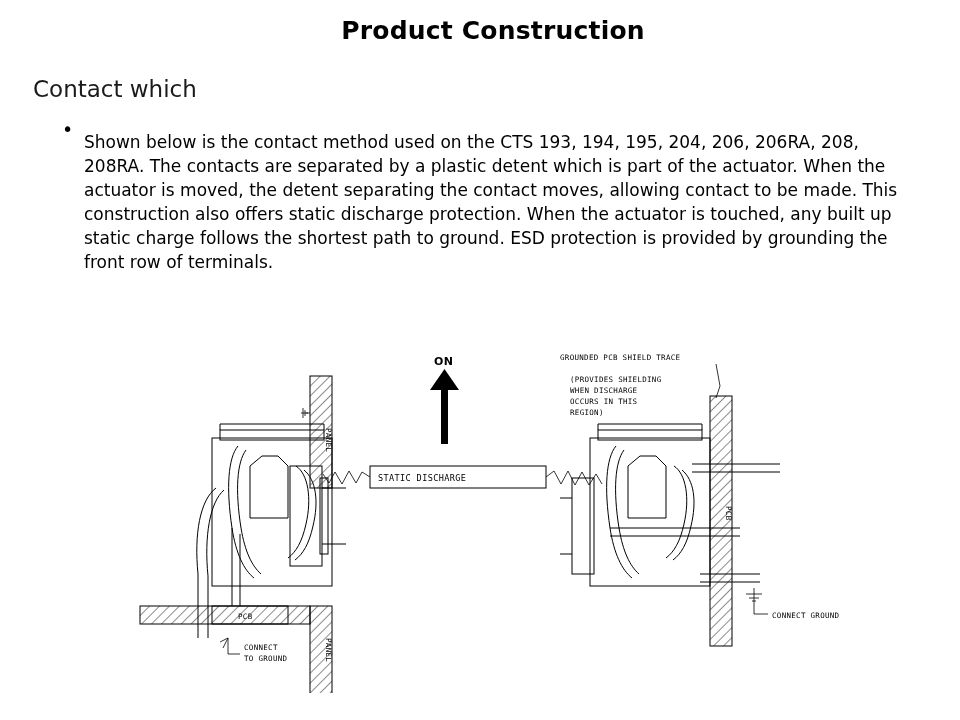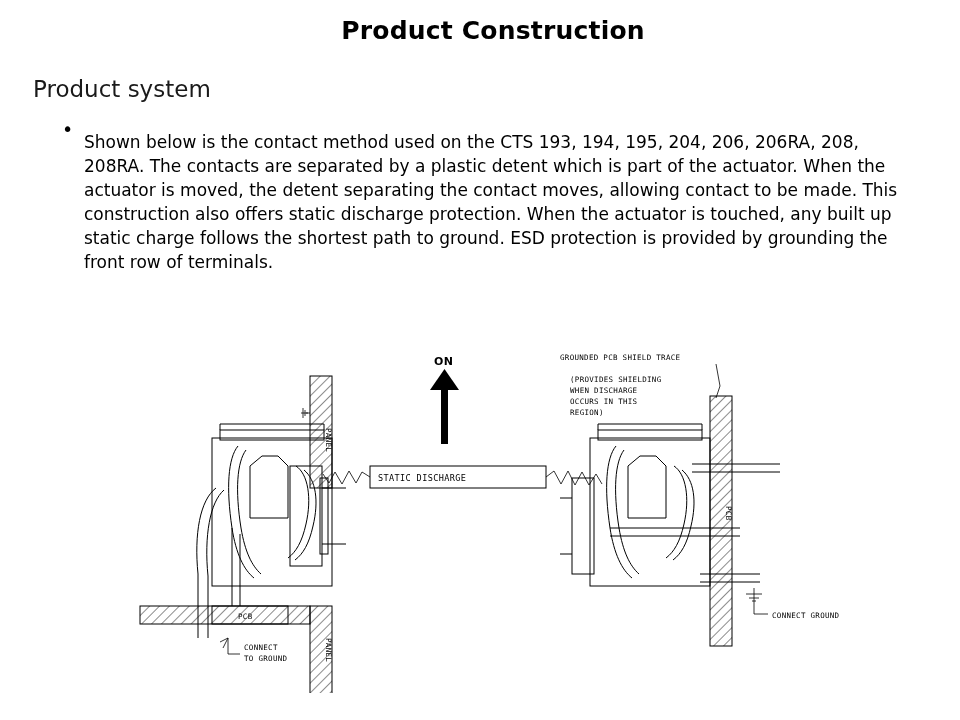--- a/index.html
+++ b/index.html
@@ -109,21 +109,21 @@
     stroke-width: 1;
   }
 </style>
 </head>
 <body>
 
 <div class="slide">
 
   <div class="slide-title">Product Construction</div>
 
-  <div class="section-heading">Product system</div>
+  <div class="section-heading">Contact which</div>
 
   <div class="bullet-block">
     <div class="bullet-mark">•</div>
     <div class="bullet-text">Shown below is the contact method used on the CTS 193, 194, 195, 204, 206, 206RA, 208, 208RA. The contacts are separated by a plastic detent which is part of the actuator. When the actuator is moved, the detent separating the contact moves, allowing contact to be made. This construction also offers static discharge protection. When the actuator is touched, any built up static charge follows the shortest path to ground. ESD protection is provided by grounding the front row of terminals.</div>
   </div>
 
   <div class="figure">
     <svg width="760" height="355" viewBox="0 0 760 355" xmlns="http://www.w3.org/2000/svg">
       <defs>
         <pattern id="hatch" width="7" height="7" patternTransform="rotate(45)" patternUnits="userSpaceOnUse">

